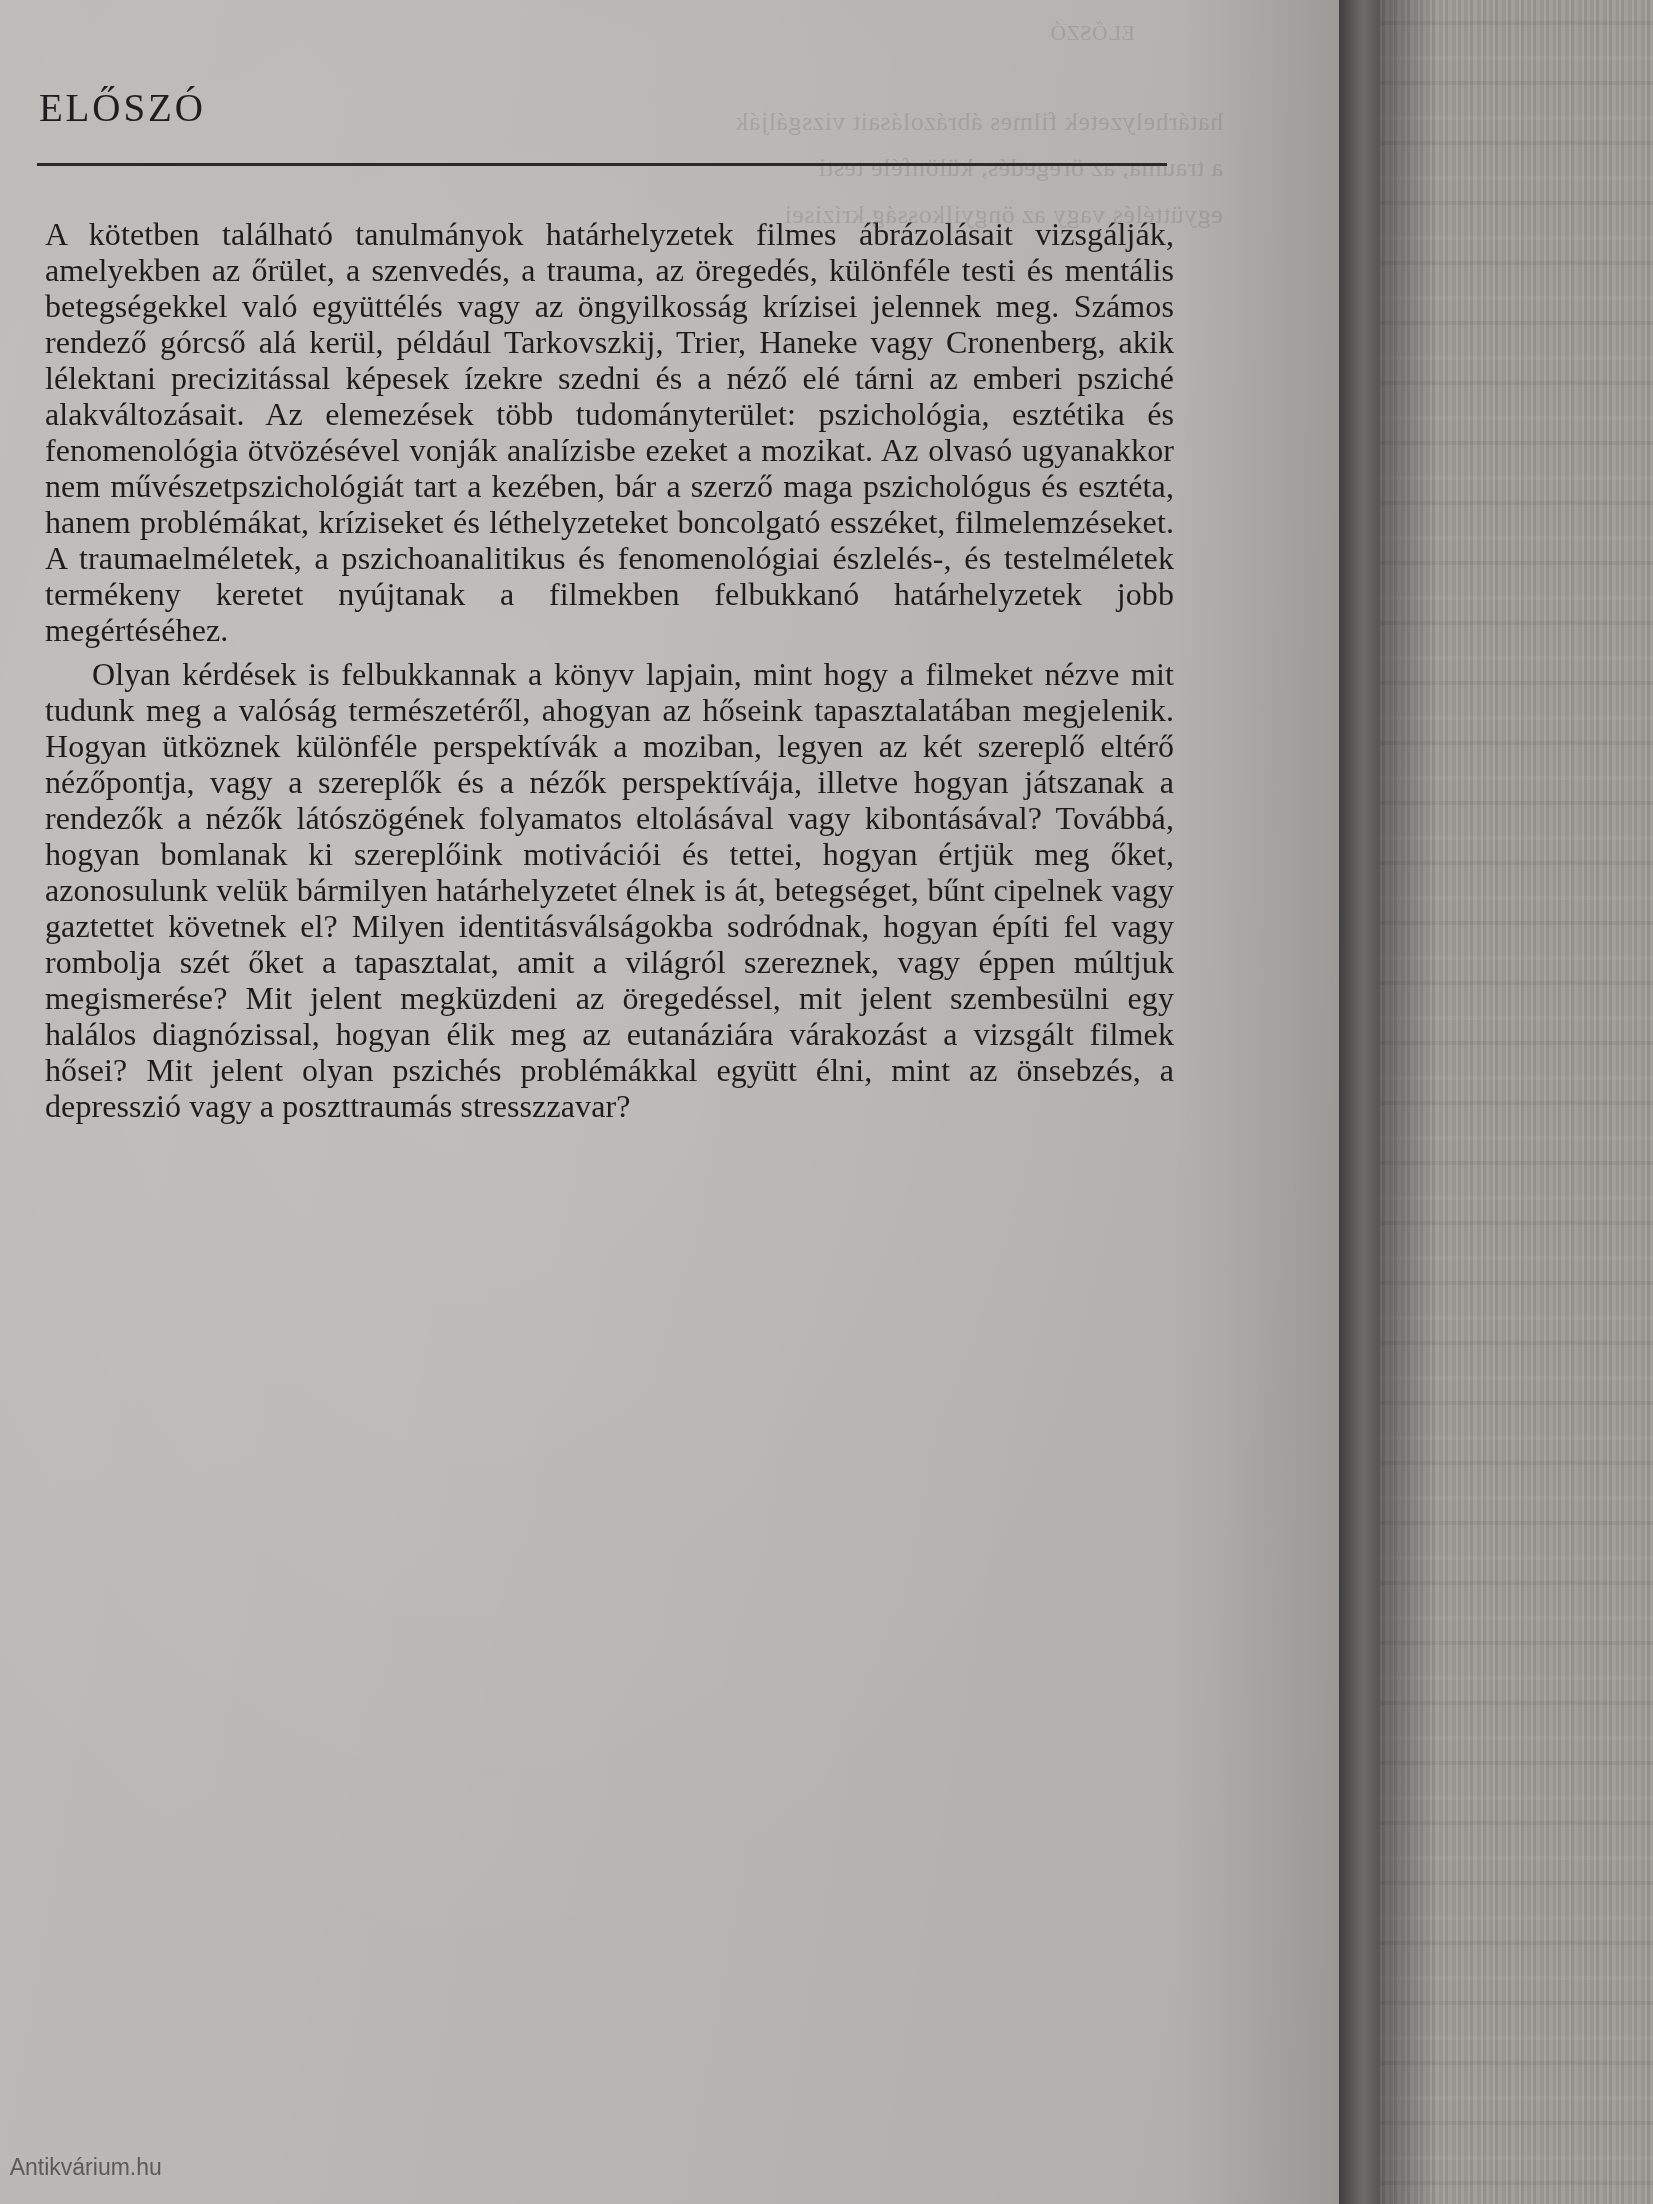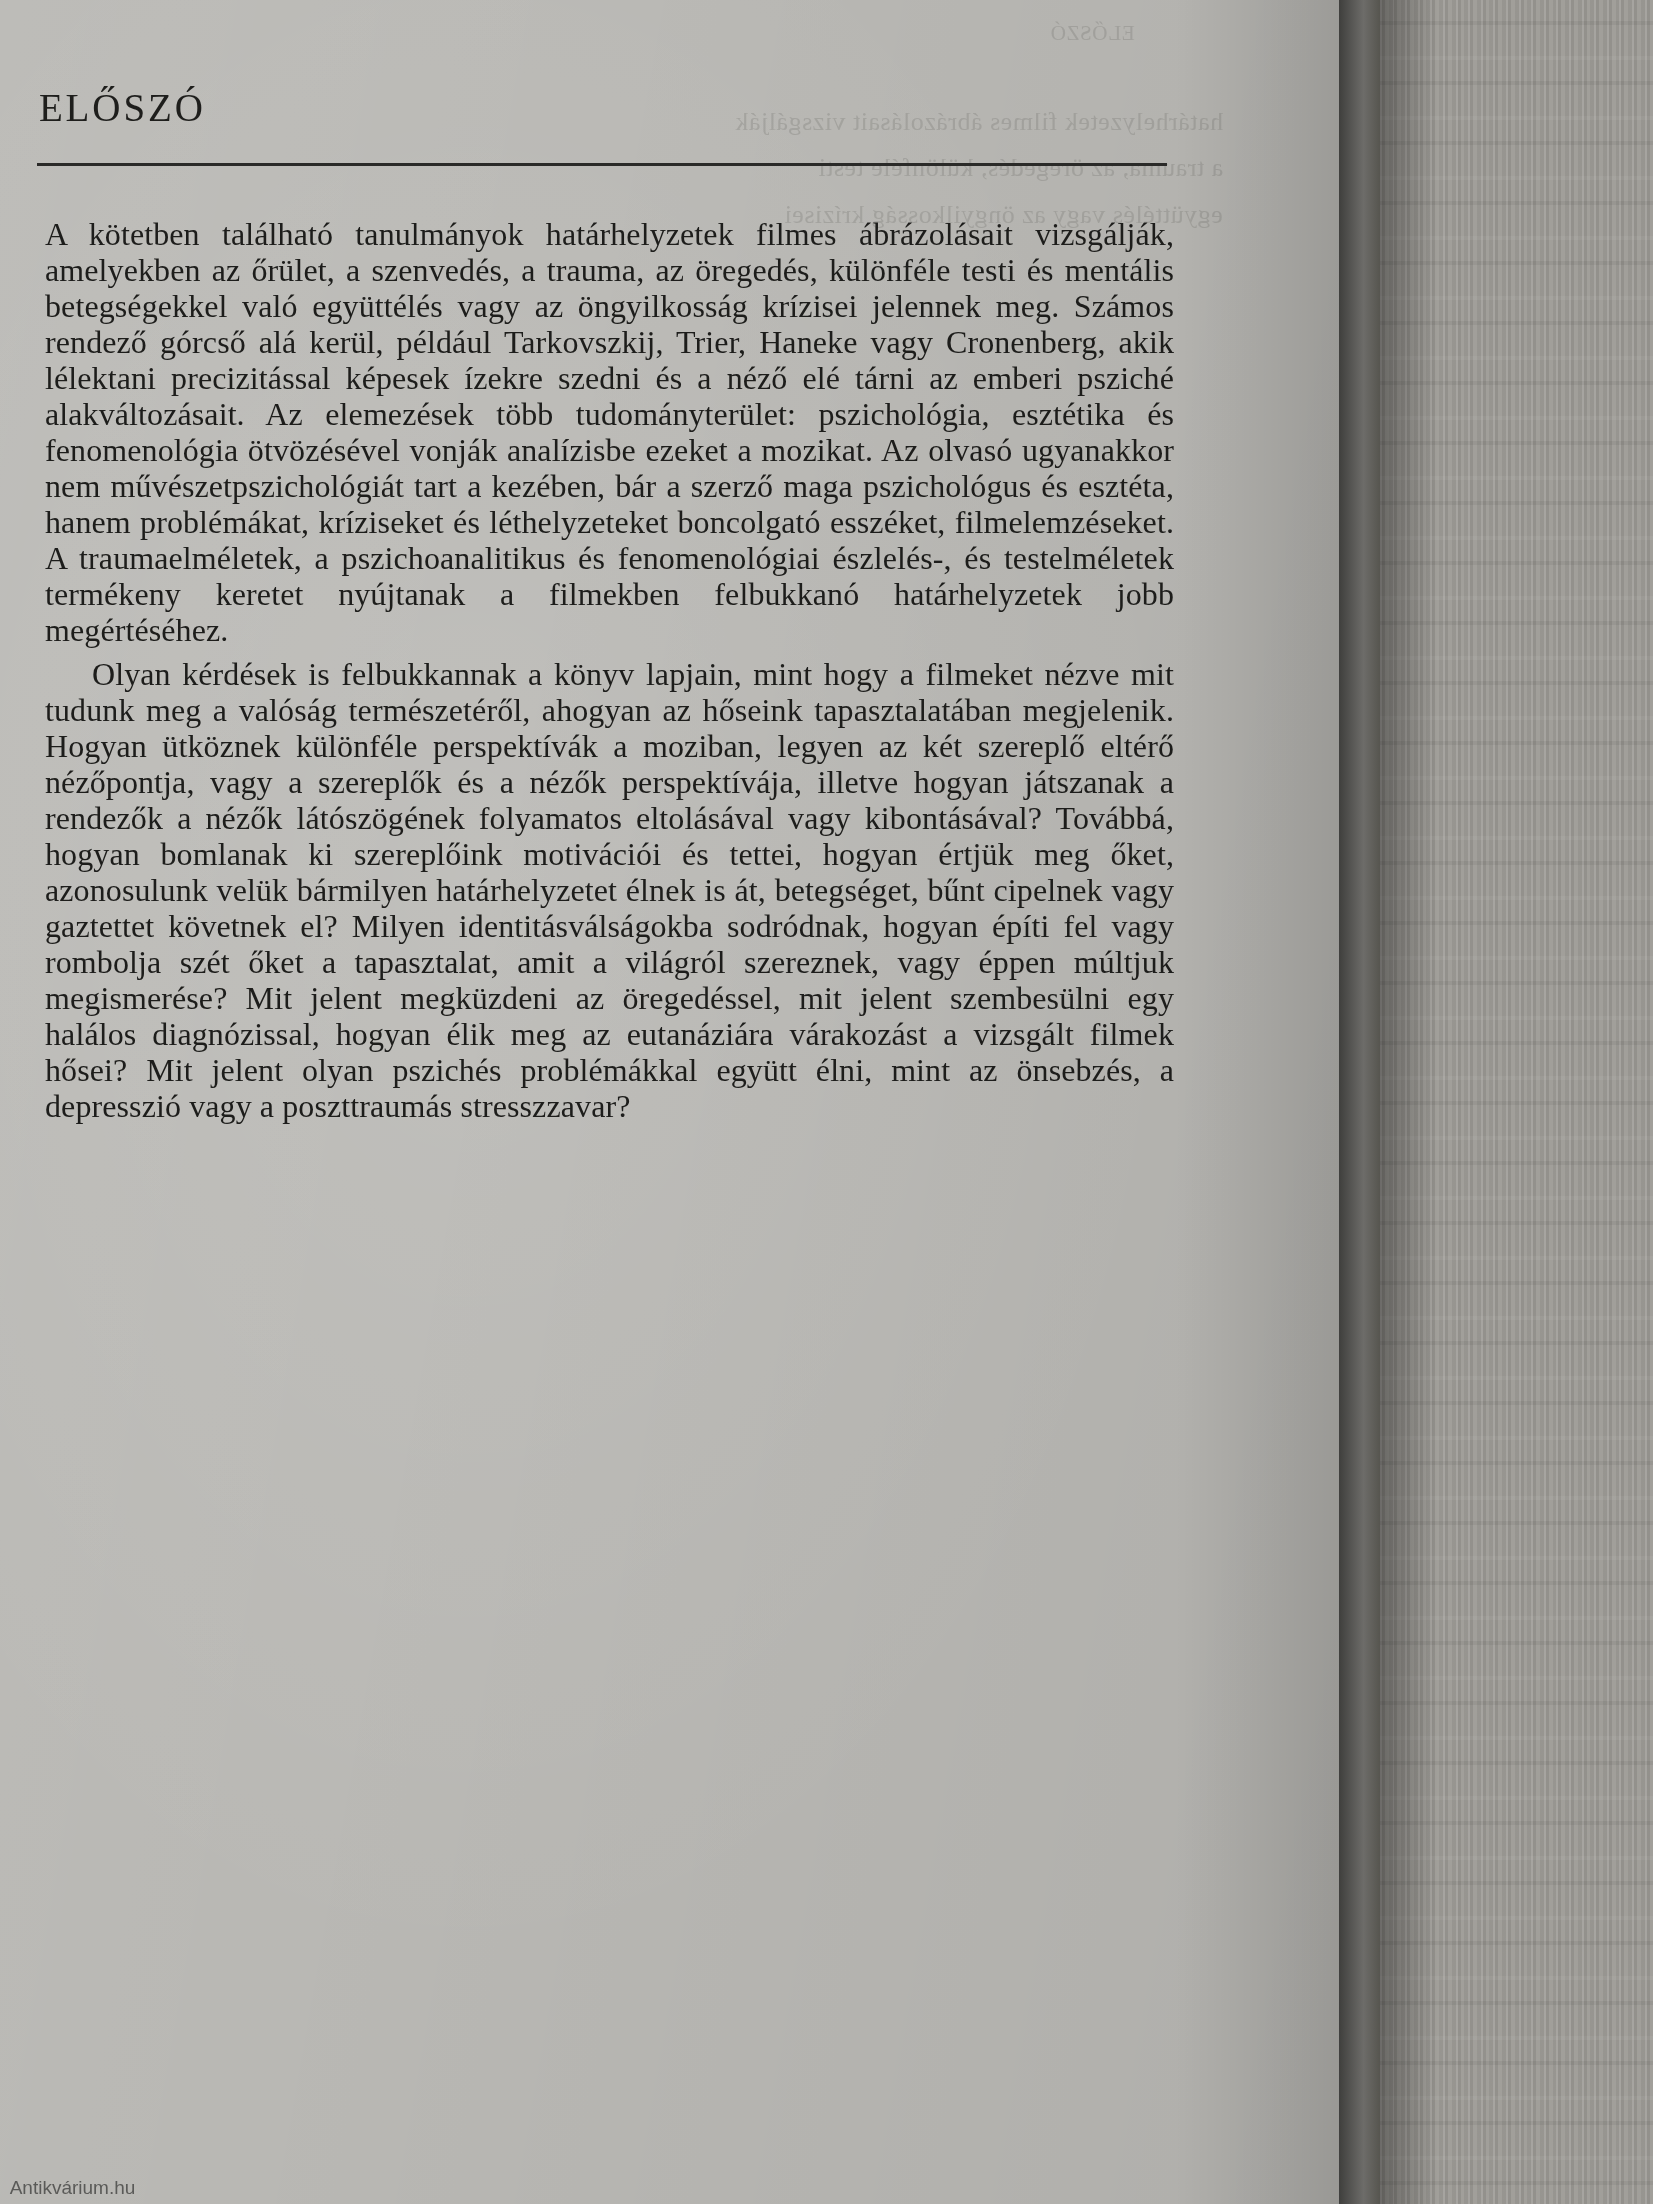--- a/index.html
+++ b/index.html
@@ -128,23 +128,23 @@
     text-justify: inter-word;
     letter-spacing: 0.1px;
   }
   p.body + p.body {
     text-indent: 47px;
   }
 
   .watermark {
     position: absolute;
     left: 9.7px;
-    bottom: 6px;
+    bottom: 24px;
     font-family: "Liberation Sans", sans-serif;
-    font-size: 19px;
+    font-size: 23px;
     color: #4a4a48;
     opacity: .85;
   }
 </style>
 </head>
 <body>
 
 <div id="page">
 
   <div class="paper">

